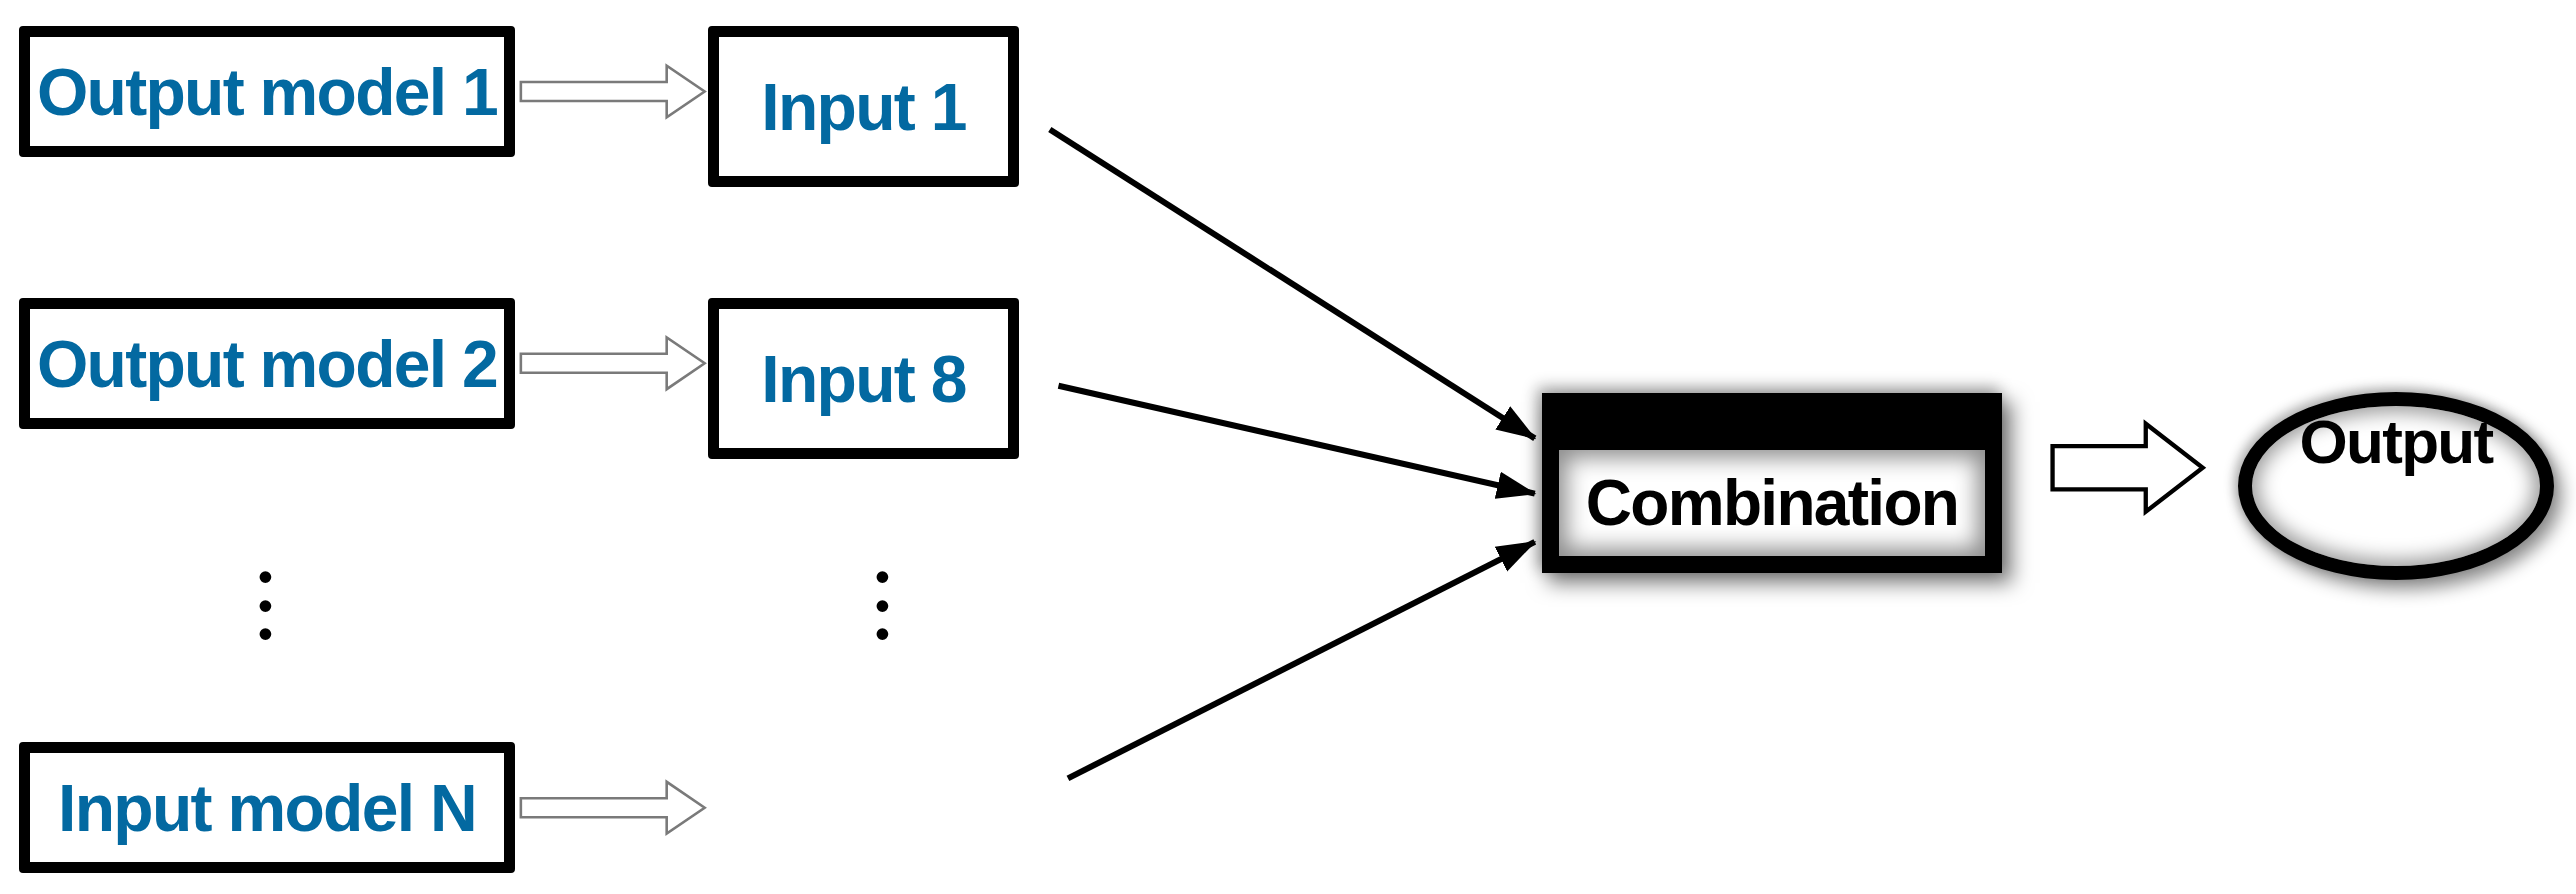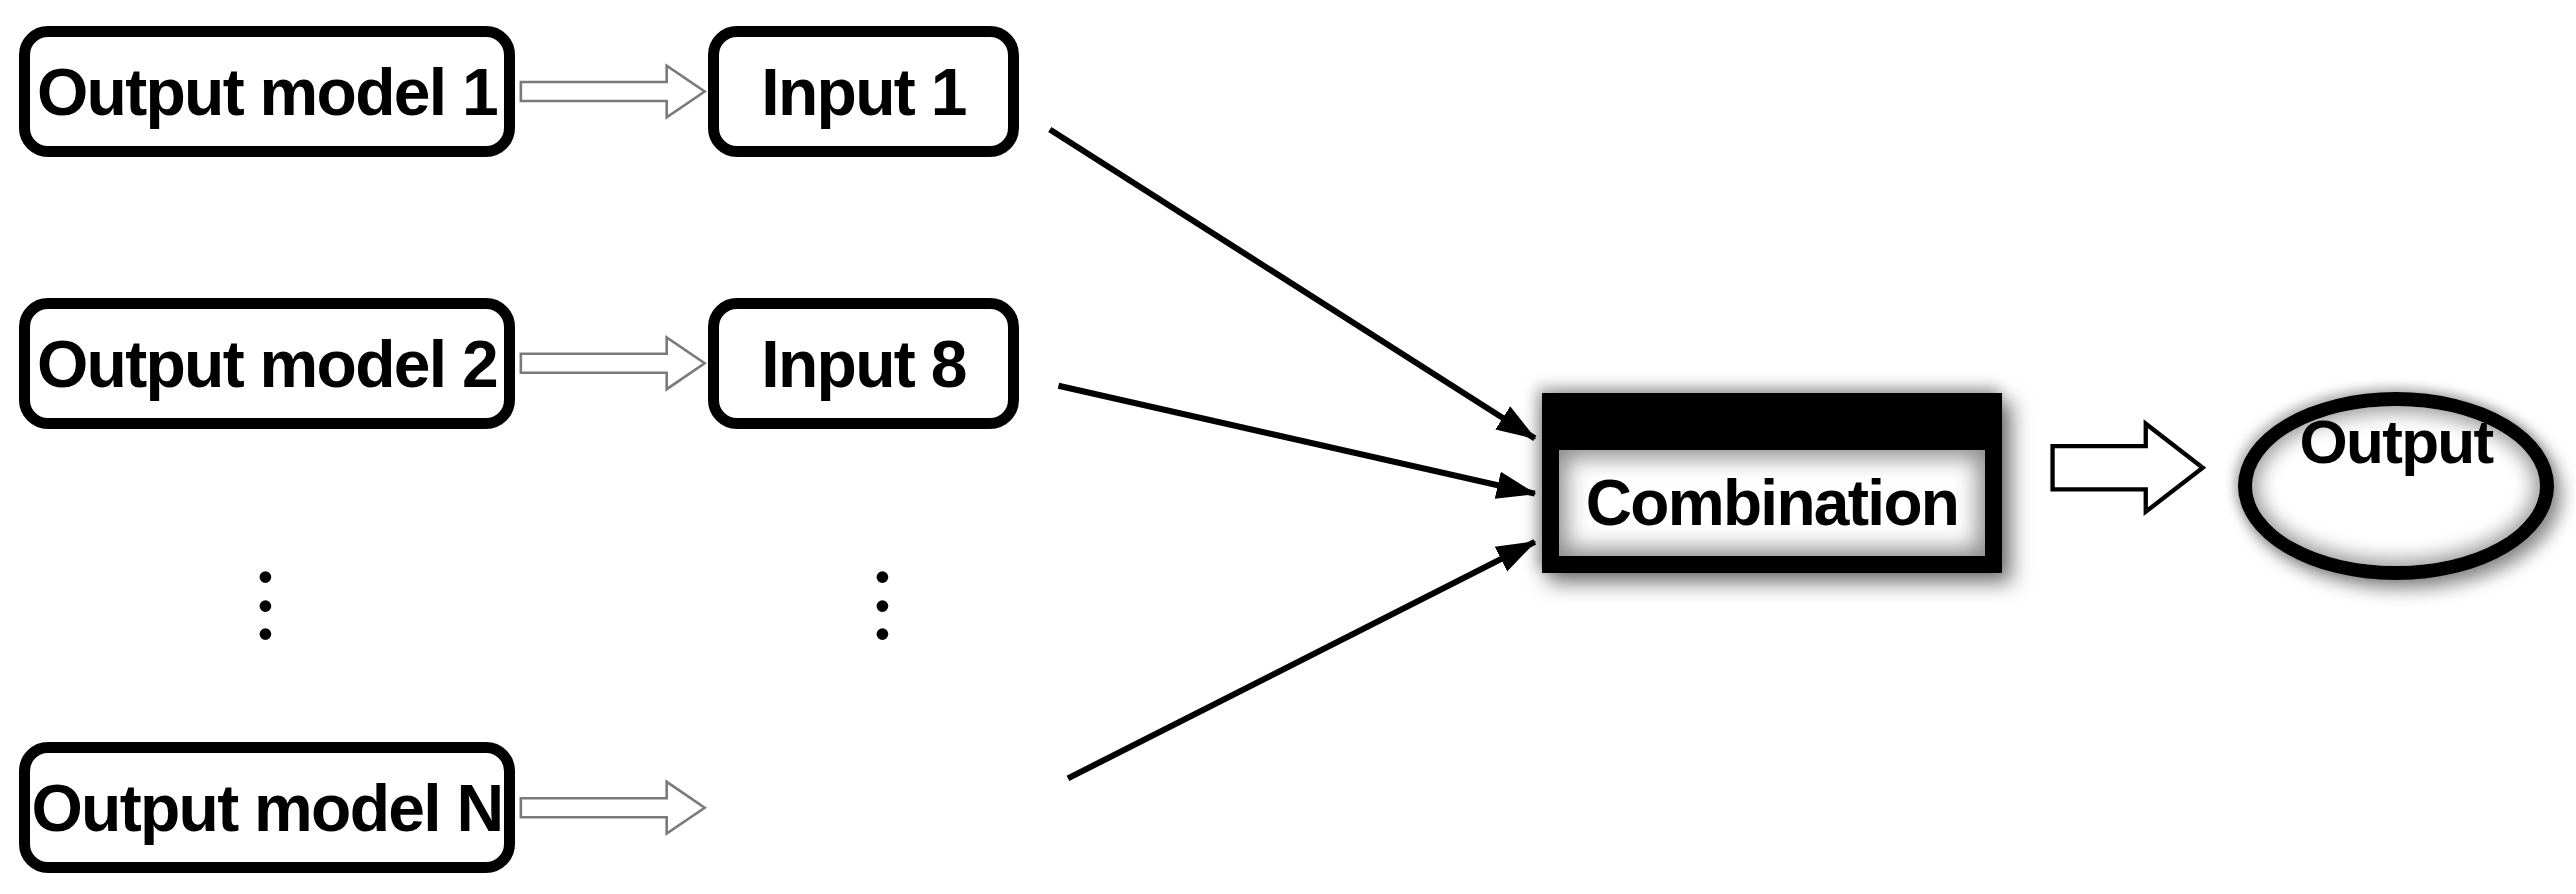--- a/index.html
+++ b/index.html
@@ -10,27 +10,27 @@
     font-family:"Liberation Sans",sans-serif;
     overflow:hidden;
   }
   svg.layer{position:absolute;left:0;top:0;width:2576px;height:894px;}
 
   .node{
     position:absolute;
     box-sizing:border-box;
     background:#ffffff;
     border:11.2px solid #000000;
-    border-radius:29px;
+    border-radius:4px;
     display:flex;align-items:center;justify-content:center;
-    font-weight:bold;font-size:66px;letter-spacing:-1.7px;color:#000000;
+    font-weight:bold;font-size:66px;letter-spacing:-1.7px;color:#0369a1;
     white-space:nowrap;
   }
   .model-node{left:19px;width:496px;height:131px;}
-  .input-node{left:708px;width:311px;height:131px;}
+  .input-node{left:708px;width:311px;height:161px;}
   .row1{top:26px;} .row2{top:298px;} .rowN{top:742px;}
 
   .vdots{
     position:absolute;width:55px;text-align:center;
     font-weight:bold;font-size:41px;line-height:28.5px;color:#000;
     white-space:pre-line;user-select:none;
   }
   .vdots-left{left:238px;top:563px;}
   .vdots-mid{left:855px;top:563px;}
 
@@ -85,21 +85,21 @@
     <path d="M2378,517 H2486 V491 L2552,542 L2486,593 V567 H2378 Z" fill="#ffffff" stroke="#000000" stroke-width="5"></path>
   </svg>
 
   <div class="node model-node row1">
     <span>Output model 1</span>
   </div>
   <div class="node model-node row2">
     <span>Output model 2</span>
   </div>
   <div class="node model-node rowN">
-    <span>Output model N</span>
+    <span>Input model N</span>
   </div>
 
   <div class="node input-node row1">
     <span>Input 1</span>
   </div>
   <div class="node input-node row2">
     <span>Input 8</span>
   </div>
 
   <div class="vdots vdots-left">•

